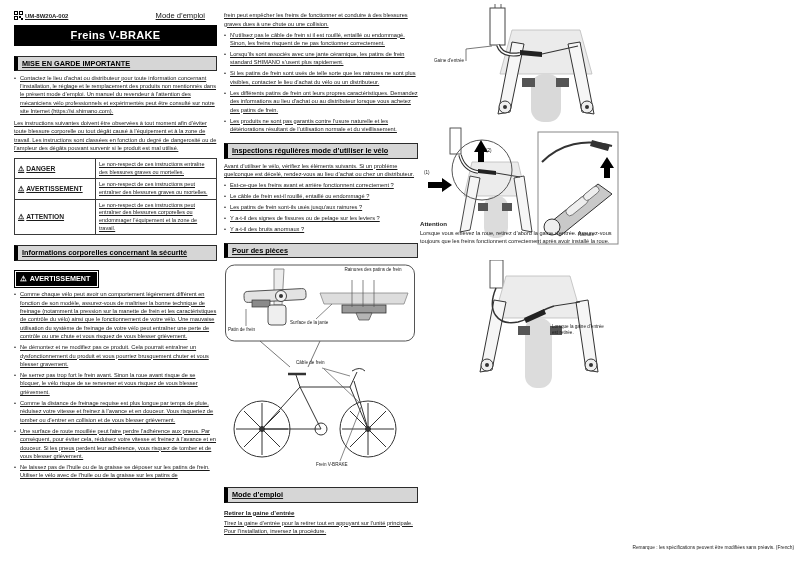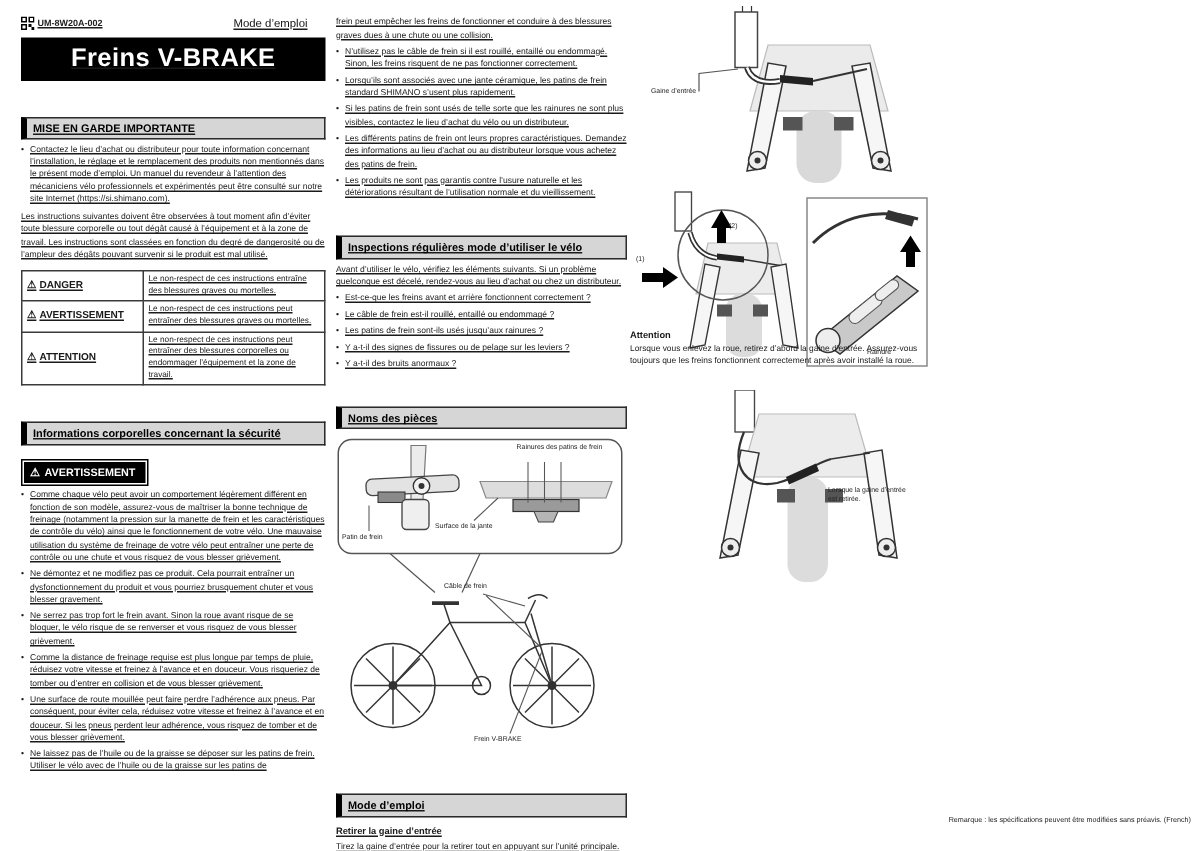--- a/index.html
+++ b/index.html
@@ -9,25 +9,25 @@
   }
   .col{position:absolute;top:0;text-decoration:underline;}
   #col-left{left:14px;width:203px;}
   #col-mid{left:224px;width:194px;}
   #col-right{left:420px;width:215px;height:567px;}
 
   .doc-header{display:flex;justify-content:space-between;align-items:center;margin-top:11px;}
   .doc-code{font-size:6px;display:flex;align-items:center;gap:2px;font-weight:bold;color:#222;}
   .mode-demploi{font-size:7.6px;color:#111;margin-right:12px;}
 
-  .title-box{background:#000;color:#fff;text-align:center;font-size:17px;font-weight:bold;
+  .title-box{background:#000;color:#fff;text-align:center;font-size:11px;font-weight:bold;
     padding:4px 0 5px;margin-top:5px;letter-spacing:.3px;}
 
   .bar{background:#d6d6d6;border:1px solid #2b2b2b;border-left:4px solid #000;
-    font-weight:bold;font-size:7.3px;line-height:1.25;padding:2px 4px;margin-top:24px;color:#000;}
+    font-weight:bold;font-size:7.3px;line-height:1.25;padding:2px 4px;margin-top:10px;color:#000;}
 
   p.body{font-size:5.7px;line-height:1.5;margin:3px 0 0;}
   .bold-para{font-size:7.2px;font-weight:bold;line-height:1.3;margin:2px 0 0;}
 
   ul.blist{list-style:none;margin:2px 0 0;padding:0;}
   ul.blist li{font-size:5.7px;line-height:1.48;padding-left:6px;position:relative;margin-top:2.5px;}
   ul.blist li::before{content:"\2022";position:absolute;left:0;top:0;}
 
   table.hazard{border-collapse:collapse;width:100%;margin-top:5px;}
   table.hazard td{border:1px solid #3a3a3a;font-size:5.5px;line-height:1.4;padding:2px 3px;vertical-align:middle;}
@@ -137,21 +137,21 @@
   <div class="bar">Inspections régulières mode d’utiliser le vélo</div>
   <p class="body">Avant d’utiliser le vélo, vérifiez les éléments suivants. Si un problème quelconque est décelé, rendez-vous au lieu d’achat ou chez un distributeur.</p>
   <ul class="blist">
     <li>Est-ce-que les freins avant et arrière fonctionnent correctement ?</li>
     <li>Le câble de frein est-il rouillé, entaillé ou endommagé ?</li>
     <li>Les patins de frein sont-ils usés jusqu’aux rainures ?</li>
     <li>Y a-t-il des signes de fissures ou de pelage sur les leviers ?</li>
     <li>Y a-t-il des bruits anormaux ?</li>
   </ul>
 
-  <div class="bar">Noms des pièces</div>
+  <div class="bar">Pour des pièces</div>
 
   <div class="fig parts-fig">
     <svg width="194" height="214" viewBox="0 0 194 214">
       <rect x="1.5" y="2" width="189" height="76" rx="9" fill="none" stroke="#555" stroke-width="1"></rect>
 
       <path d="M50,6 L60,6 L58,42 L50,42 Z" fill="#ececec" stroke="#777" stroke-width="0.8"></path>
       <rect x="20" y="27" width="62" height="11" rx="4" fill="#e3e3e3" stroke="#444" stroke-width="0.9" transform="rotate(-3 51 32)"></rect>
       <circle cx="57" cy="33" r="5.5" fill="#f2f2f2" stroke="#333" stroke-width="0.9"></circle>
       <circle cx="57" cy="33" r="2" fill="#333"></circle>
       <rect x="28" y="37" width="18" height="7" fill="#8a8a8a" stroke="#333" stroke-width="0.7"></rect>

